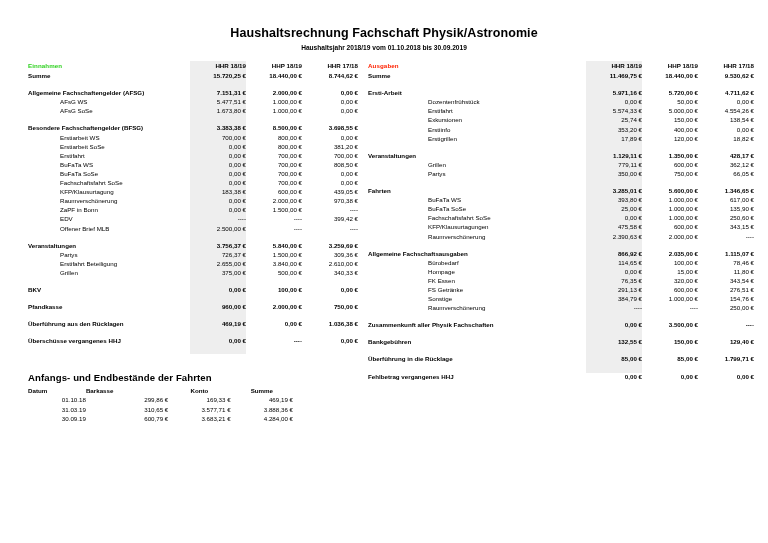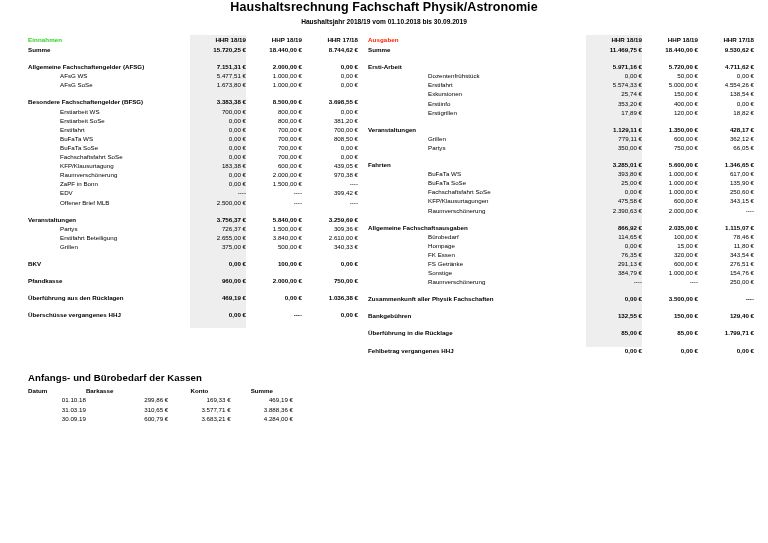--- a/index.html
+++ b/index.html
@@ -7,21 +7,21 @@
   body {
     width:768px; height:543px;
     background:#ffffff;
     font-family:"Liberation Sans", sans-serif;
     color:#000000;
     position:relative;
     overflow:hidden;
   }
 
   
-  .header { position:relative; }
+  .header { position:relative; padding-top:26px; }
   .doc-title {
     text-align:center;
     font-size:12.5px;
     font-weight:bold;
     letter-spacing:0.1px;
   }
   .doc-subtitle {
     text-align:center;
     font-size:6.6px;
     font-weight:bold;
@@ -510,21 +510,21 @@
             <td class="num">0,00 €</td>
             <td class="num">0,00 €</td>
             <td class="num">0,00 €</td>
           </tr>
         </tbody>
     </table>
   </div>
 </div>
 
 <div class="bottom">
-  <h2>Anfangs- und Bürobedarf der Kassen</h2>
+  <h2>Anfangs- und Endbestände der Fahrten</h2>
   <table class="kassen">
     <colgroup>
         <col class="k-datum">
         <col class="k-bar">
         <col class="k-kon">
         <col class="k-sum">
       </colgroup>
     <tbody id="kassen-body">
         <tr class="kh">
           <td class="k-h-datum">Datum</td>

